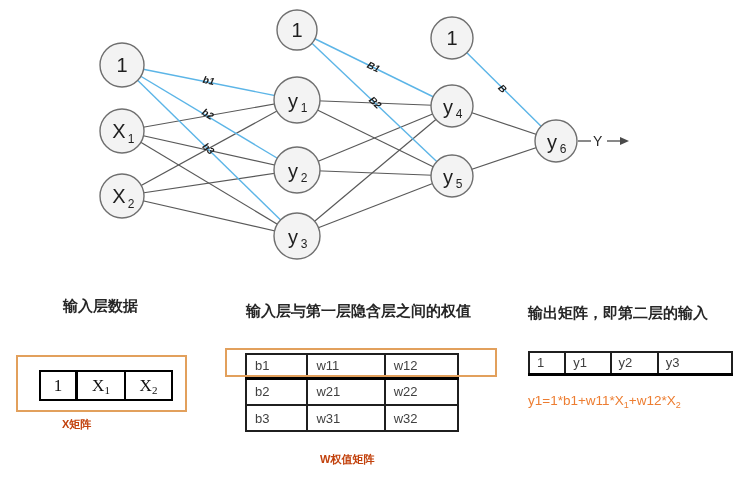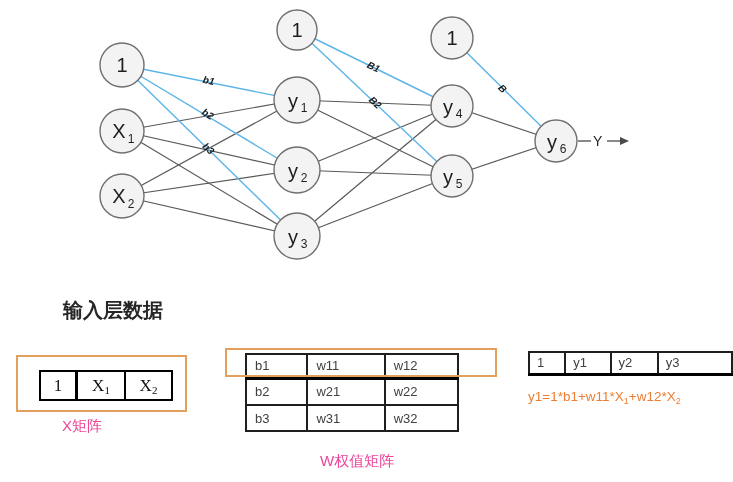--- a/index.html
+++ b/index.html
@@ -8,22 +8,22 @@
     position:relative; width:733px; height:482px; background:#ffffff;
     font-family:"Liberation Sans", sans-serif; overflow:hidden;
   }
   .abs { position:absolute; }
   svg text { font-family:"Liberation Sans", sans-serif; }
   .node-main { font-size:20px; fill:#1f1f1f; }
   .node-sub  { font-size:12px; fill:#1f1f1f; }
   .edge-lbl  { font-size:10px; font-weight:bold; font-style:italic; fill:#1a1a1a; text-anchor:middle; }
   .out-lbl   { font-size:14px; fill:#262626; }
 
-  .sec-title { font-size:20px; font-weight:600; color:#262626; white-space:nowrap; }
-  .caption   { font-size:15px; font-weight:400; color:#ec4899; white-space:nowrap; }
+  .sec-title { font-size:15px; font-weight:600; color:#262626; white-space:nowrap; }
+  .caption   { font-size:11px; font-weight:700; color:#c2410c; white-space:nowrap; }
 
   .x-outer { width:171px; height:57px; border:2px solid #E2A05C; background:transparent; }
   .x-table { display:flex; border:2px solid #000; background:#fff; }
   .x-cell  { height:27px; display:flex; align-items:center; justify-content:center;
              font-family:"Liberation Serif", serif; font-size:17px; color:#111; }
   .x-cell .subs { font-size:11px; position:relative; top:4px; }
   .x-c0 { width:37px; border-right:3px solid #000; }
   .x-c1 { width:48px; border-right:2px solid #000; }
   .x-c2 { width:45px; }
 
@@ -33,21 +33,21 @@
   table.w-table tr.r1 td { height:24px; border-bottom:3px solid #000; }
   table.w-table tr.r2 td { height:27px; }
   table.w-table tr.r3 td { height:26px; }
   .w-hl { width:272px; height:29px; border:2px solid #E2A05C; background:transparent; pointer-events:none; }
 
   table.o-table { border-collapse:collapse; background:#fff; border-bottom:3px solid #000; }
   table.o-table td { border:2px solid #1f1f1f; border-bottom:3px solid #000; font-size:13px;
                      color:#404040; padding:0 0 0 7px; height:22px; vertical-align:middle; }
 
   .formulas { color:#ED7D31; font-size:13.5px; }
-  .formula-line { height:28px; line-height:28px; white-space:nowrap; }
+  .formula-line { height:28px; line-height:36px; white-space:nowrap; }
   .fsub { font-size:9px; vertical-align:-3px; }
 </style>
 </head>
 <body>
 
 <div class="canvas">
 
   <svg class="abs" style="left:0;top:0" width="733" height="295" viewBox="0 0 733 295">
 
     <g stroke="#595959" stroke-width="1.2">
@@ -141,20 +141,21 @@
       <span>X</span>
         <span class="subs">1</span>
     </div>
     <div class="x-cell x-c2">
       <span>X</span>
         <span class="subs">2</span>
     </div>
   </div>
   <div class="abs caption" style="left:62px;top:417px">X矩阵</div>
 
+  <div class="abs sec-title" style="left:246px;top:302px">输入层与第一层隐含层之间的权值</div>
 
   <table class="abs w-table" style="left:245px;top:353px;width:214px">
     <tbody>
         <tr class="r1">
       <td style="width:62px">b1</td>
       <td style="width:78px">w11</td>
       <td style="width:74px">w12</td>
     </tr>
     <tr class="r2">
       <td>b2</td>
@@ -164,20 +165,21 @@
     <tr class="r3">
       <td>b3</td>
       <td>w31</td>
       <td>w32</td>
     </tr>
   </tbody>
     </table>
   <div class="abs w-hl" style="left:225px;top:348px"></div>
   <div class="abs caption" style="left:320px;top:452px">W权值矩阵</div>
 
+  <div class="abs sec-title" style="left:528px;top:304px">输出矩阵，即第二层的输入</div>
 
   <table class="abs o-table" style="left:528px;top:351px">
     <tbody>
         <tr>
       <td style="width:37px">1</td>
       <td style="width:46px">y1</td>
       <td style="width:48px">y2</td>
       <td style="width:76px">y3</td>
     </tr>
   </tbody>

